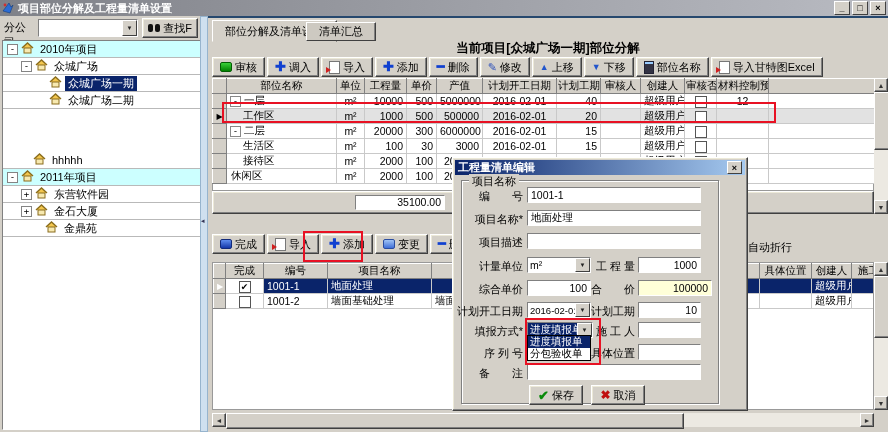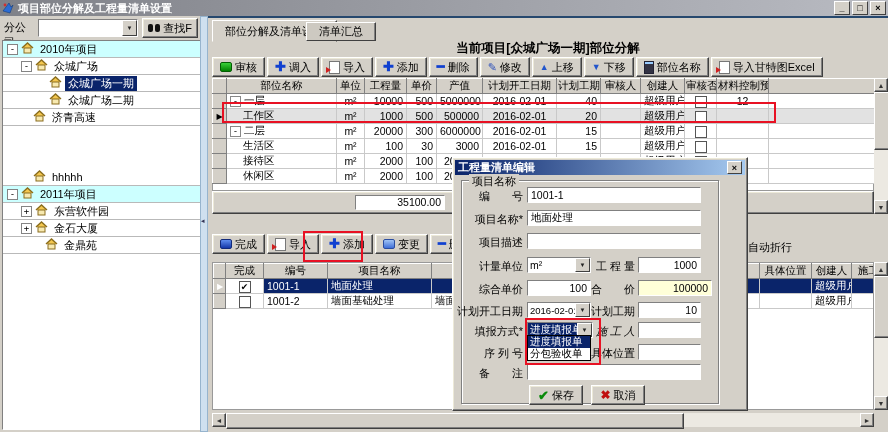--- a/index.html
+++ b/index.html
@@ -156,28 +156,20 @@
         </svg></span>
     <span class="lbl">众城广场一期</span>
   </div>
   <div class="trow" style="padding-left:34px;">
     <span class="expspace"></span>
     <span class="house"><svg width="13" height="12" viewBox="0 0 13 12">
           <path d="M1 6 L6.5 1 L12 6" fill="#f3c64e" stroke="#8a6d1e" stroke-width="1.4"></path>
           <rect x="3" y="6" width="7" height="5" fill="#f7e9b0" stroke="#8a6d1e"></rect>
         </svg></span>
     <span class="lbl">众城广场二期</span>
-  </div>
-  <div class="trow" style="padding-left:18px;">
-    <span class="expspace"></span>
-    <span class="house"><svg width="13" height="12" viewBox="0 0 13 12">
-          <path d="M1 6 L6.5 1 L12 6" fill="#f3c64e" stroke="#8a6d1e" stroke-width="1.4"></path>
-          <rect x="3" y="6" width="7" height="5" fill="#f7e9b0" stroke="#8a6d1e"></rect>
-        </svg></span>
-    <span class="lbl">济青高速</span>
   </div>
   <div class="trow" style="padding-left:18px;margin-top:43px;">
     <span class="expspace"></span>
     <span class="house"><svg width="13" height="12" viewBox="0 0 13 12">
           <path d="M1 6 L6.5 1 L12 6" fill="#f3c64e" stroke="#8a6d1e" stroke-width="1.4"></path>
           <rect x="3" y="6" width="7" height="5" fill="#f7e9b0" stroke="#8a6d1e"></rect>
         </svg></span>
     <span class="lbl">hhhhh</span>
   </div>
   <div class="trow yr" style="padding-left:4px;">
@@ -379,21 +371,21 @@
     <td class="ctr">2016-02-01</td>
         <td class="num">10</td>
     <td></td>
         <td class="ctr">超级用户</td>
     <td class="ctr"><span class="chk"></span></td>
     <td class="ctr"></td>
         <td></td>
   </tr>
   <tr>
     <td class="selcell"></td>
-    <td style="padding-left:16px;">休闲区</td>
+    <td style="padding-left:4px;">休闲区</td>
     <td class="ctr">m²</td>
         <td class="num">2000</td>
     <td class="num">100</td>
         <td class="num">200000</td>
     <td class="ctr">2016-02-01</td>
         <td class="num">20</td>
     <td></td>
         <td class="ctr">超级用户</td>
     <td class="ctr"><span class="chk"></span></td>
     <td class="ctr"></td>
@@ -540,21 +532,21 @@
       <span class="drophandle">▼</span>
   </div>
   <div class="dlab2" style="left:138px;top:146px;">计划工期</div>
   <div class="din num" style="left:185px;top:144px;width:63px;">10</div>
 
   <div class="dlab" style="left:8px;top:166px;">填报方式*</div>
   <div class="dcombo" style="left:74px;top:164px;width:66px;">
     <span class="val focus">进度填报单</span>
       <span class="drophandle">▼</span>
   </div>
-  <div class="dlab2" style="left:138px;top:166px;font-style:italic;">施 工 人</div>
+  <div class="dlab2" style="left:138px;top:166px;">施 工 人</div>
   <div class="din" style="left:185px;top:164px;width:63px;"></div>
 
   <div class="dlab" style="left:8px;top:188px;">序 列 号</div>
   <div class="dlab2" style="left:138px;top:188px;">具体位置</div>
   <div class="din" style="left:185px;top:186px;width:63px;"></div>
 
   <div class="dlab" style="left:8px;top:208px;">备　　注</div>
   <div class="din" style="left:74px;top:206px;width:174px;"></div>
 
   <div class="droplist" style="left:74px;top:177px;width:62px;">

